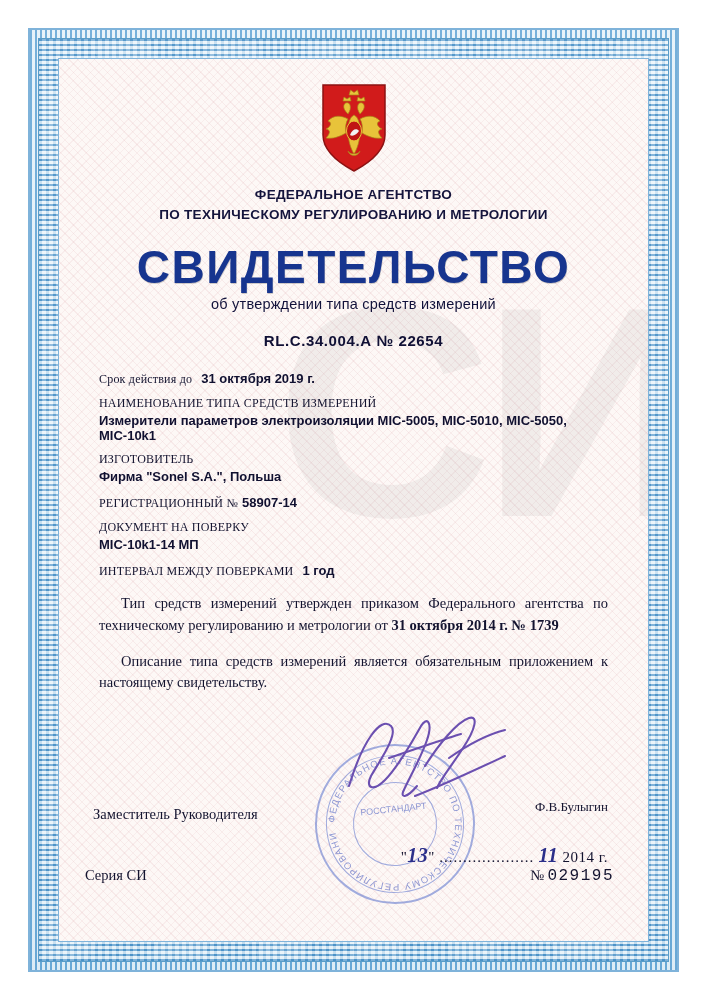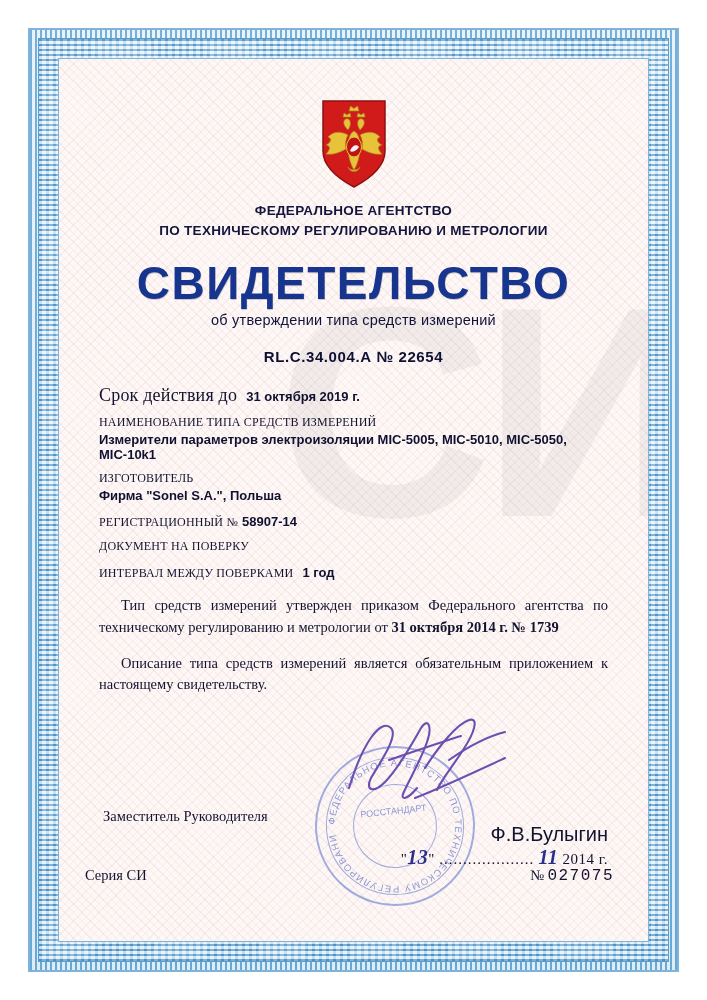--- a/index.html
+++ b/index.html
@@ -105,21 +105,21 @@
     font-family: "Liberation Sans", sans-serif;
     letter-spacing: -10px;
     user-select: none;
     pointer-events: none;
   }
 
   
   .content {
     position: absolute;
     inset: 0;
-    padding: 34px 34px 0 34px;
+    padding: 18px 34px 0 34px;
     box-sizing: border-box;
   }
 
   
   .emblem {
     width: 74px;
     height: 94px;
     margin: 4px auto 10px auto;
     position: relative;
   }
@@ -163,21 +163,21 @@
     letter-spacing: .6px;
     margin-bottom: 20px;
   }
 
   .fields {
     padding-left: 6px;
     padding-right: 6px;
   }
   .lbl-serif {
     font-family: "Liberation Serif", serif;
-    font-size: 18px;
+    font-size: 12px;
     color: #13132f;
     letter-spacing: .2px;
   }
   .val-sans-bold {
     font-family: "Liberation Sans", sans-serif;
     font-weight: bold;
     font-size: 13px;
     color: #101030;
   }
   .caps-serif {
@@ -204,33 +204,33 @@
 
   
   .sign-area {
     position: relative;
     margin-top: 58px;
     padding: 0 6px;
     height: 130px;
   }
   .signer-left {
     position: absolute;
-    left: 10px;
+    left: 0;
     top: 52px;
     font-family: "Liberation Serif", serif;
     font-size: 14.5px;
     line-height: 1.45;
     color: #13132f;
   }
   .signer-right {
     position: absolute;
     right: 6px;
-    top: 69px;
-    font-family: Liberation Sans, sans-serif;
-    font-size: 20px;
+    top: 47px;
+    font-family: Liberation Serif, serif;
+    font-size: 13px;
     color: #13132f;
   }
   .date-line {
     position: absolute;
     right: 6px;
     top: 92px;
     font-family: "Liberation Serif", serif;
     font-size: 15px;
     color: #13132f;
     letter-spacing: .5px;
@@ -384,20 +384,21 @@
           <div class="val-sans-bold">Фирма "Sonel S.A.", Польша</div>
         </div>
 
         <div class="block">
           <span class="caps-serif">РЕГИСТРАЦИОННЫЙ №</span>
           <span class="val-sans-bold" style="">58907-14</span>
         </div>
 
         <div class="block">
           <div class="caps-serif line1">ДОКУМЕНТ НА ПОВЕРКУ</div>
+          <div class="val-sans-bold">MIC-10k1-14 МП</div>
         </div>
 
         <div class="block">
           <span class="caps-serif">ИНТЕРВАЛ МЕЖДУ ПОВЕРКАМИ</span>
           <span class="val-sans-bold" style="margin-left:5px">1 год</span>
         </div>
       </div>
 
       <div class="para">
         <span>Тип средств измерений утвержден приказом Федерального агентства по техническому регулированию и метрологии от </span><b>31 октября 2014 г. № 1739</b>
@@ -442,18 +443,18 @@
           <span>2014 г.</span>
         </div>
       </div>
 
     </div>
 
     <div class="bottom-row">
       <span>Серия СИ</span>
       <span>
         <span>№</span>
-        <span class="serial-number">027075</span>
+        <span class="serial-number">029195</span>
       </span>
     </div>
 
   </div>
 </div>
 
 </body></html>

